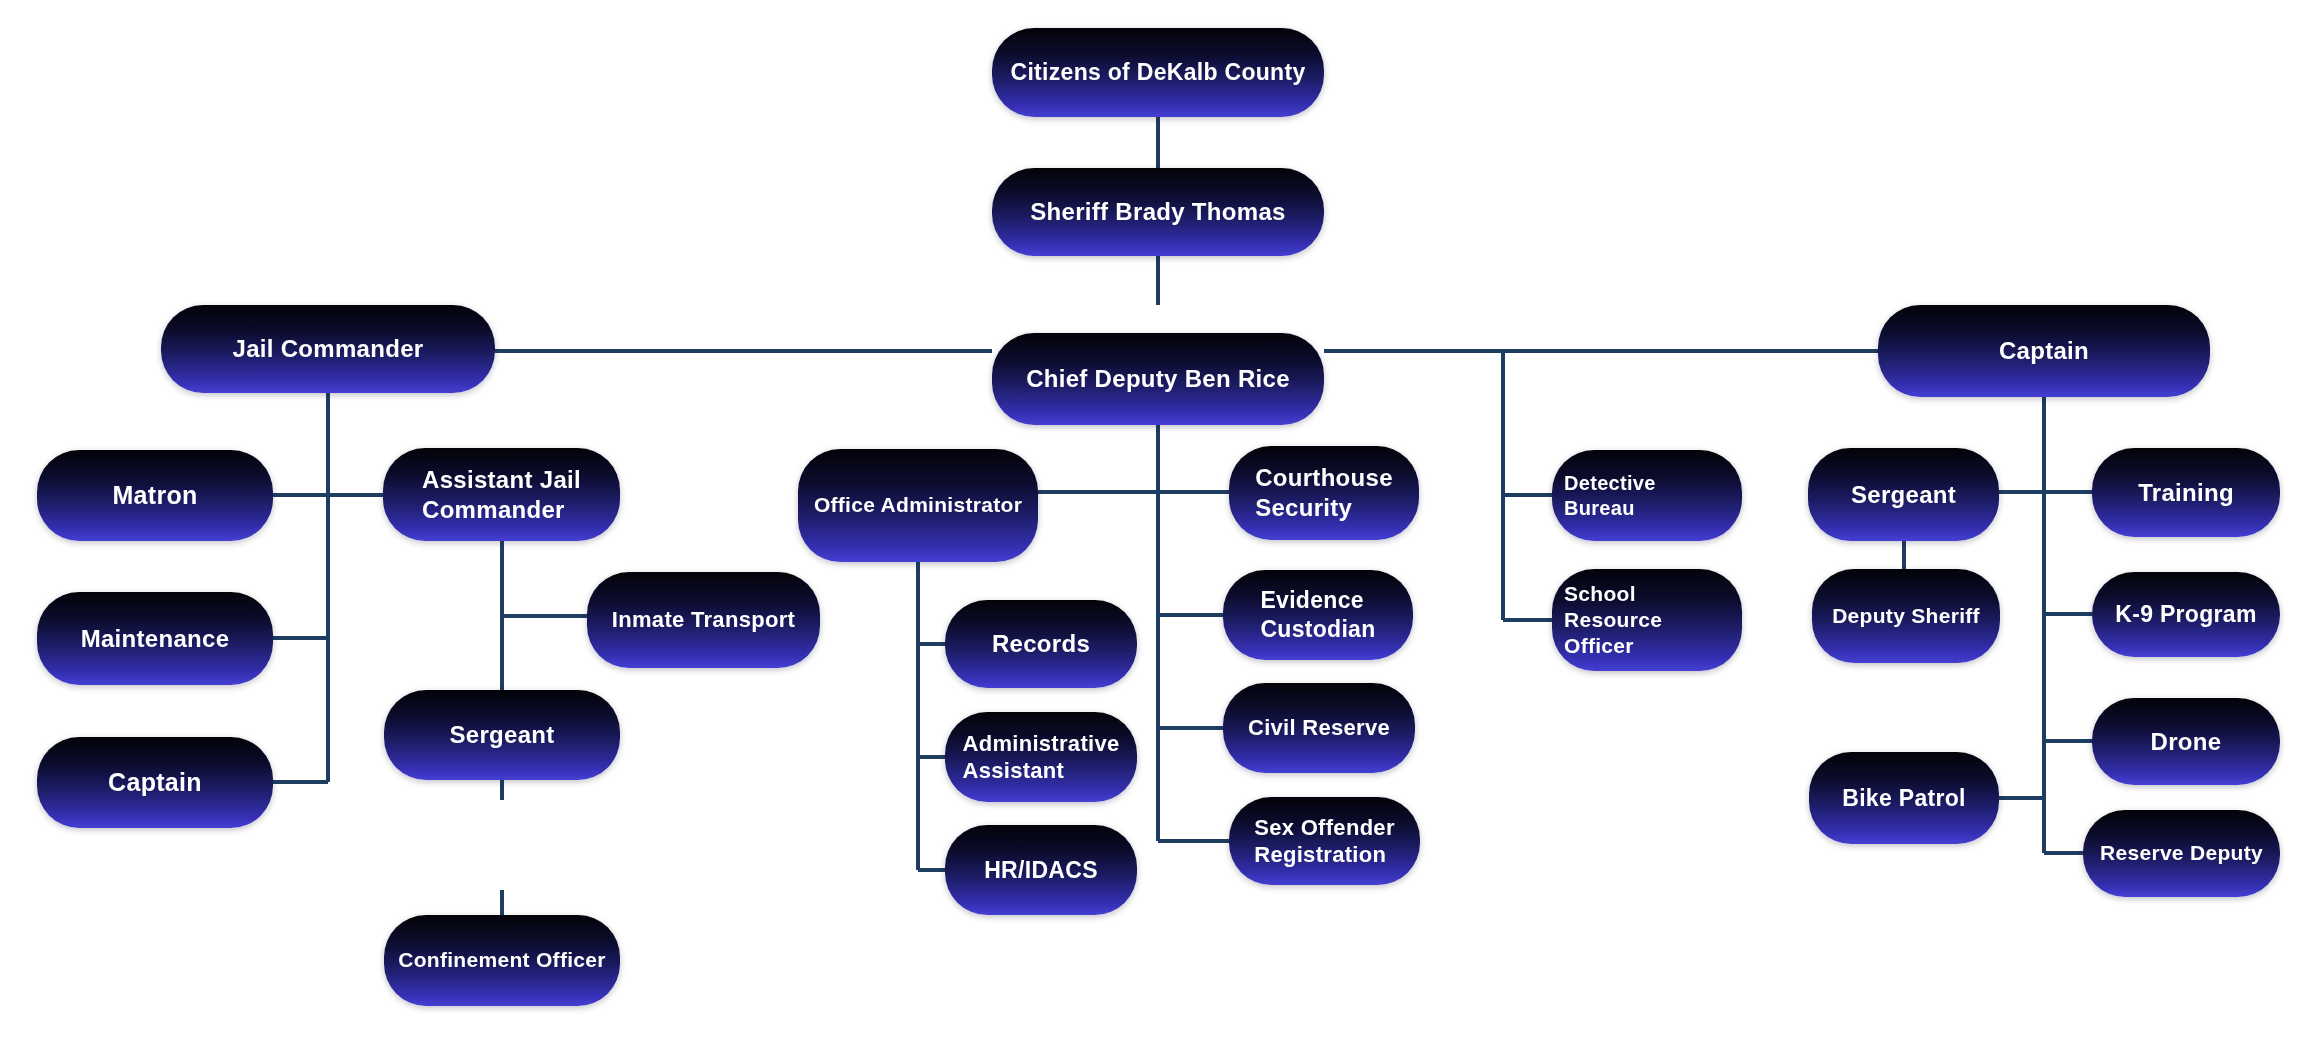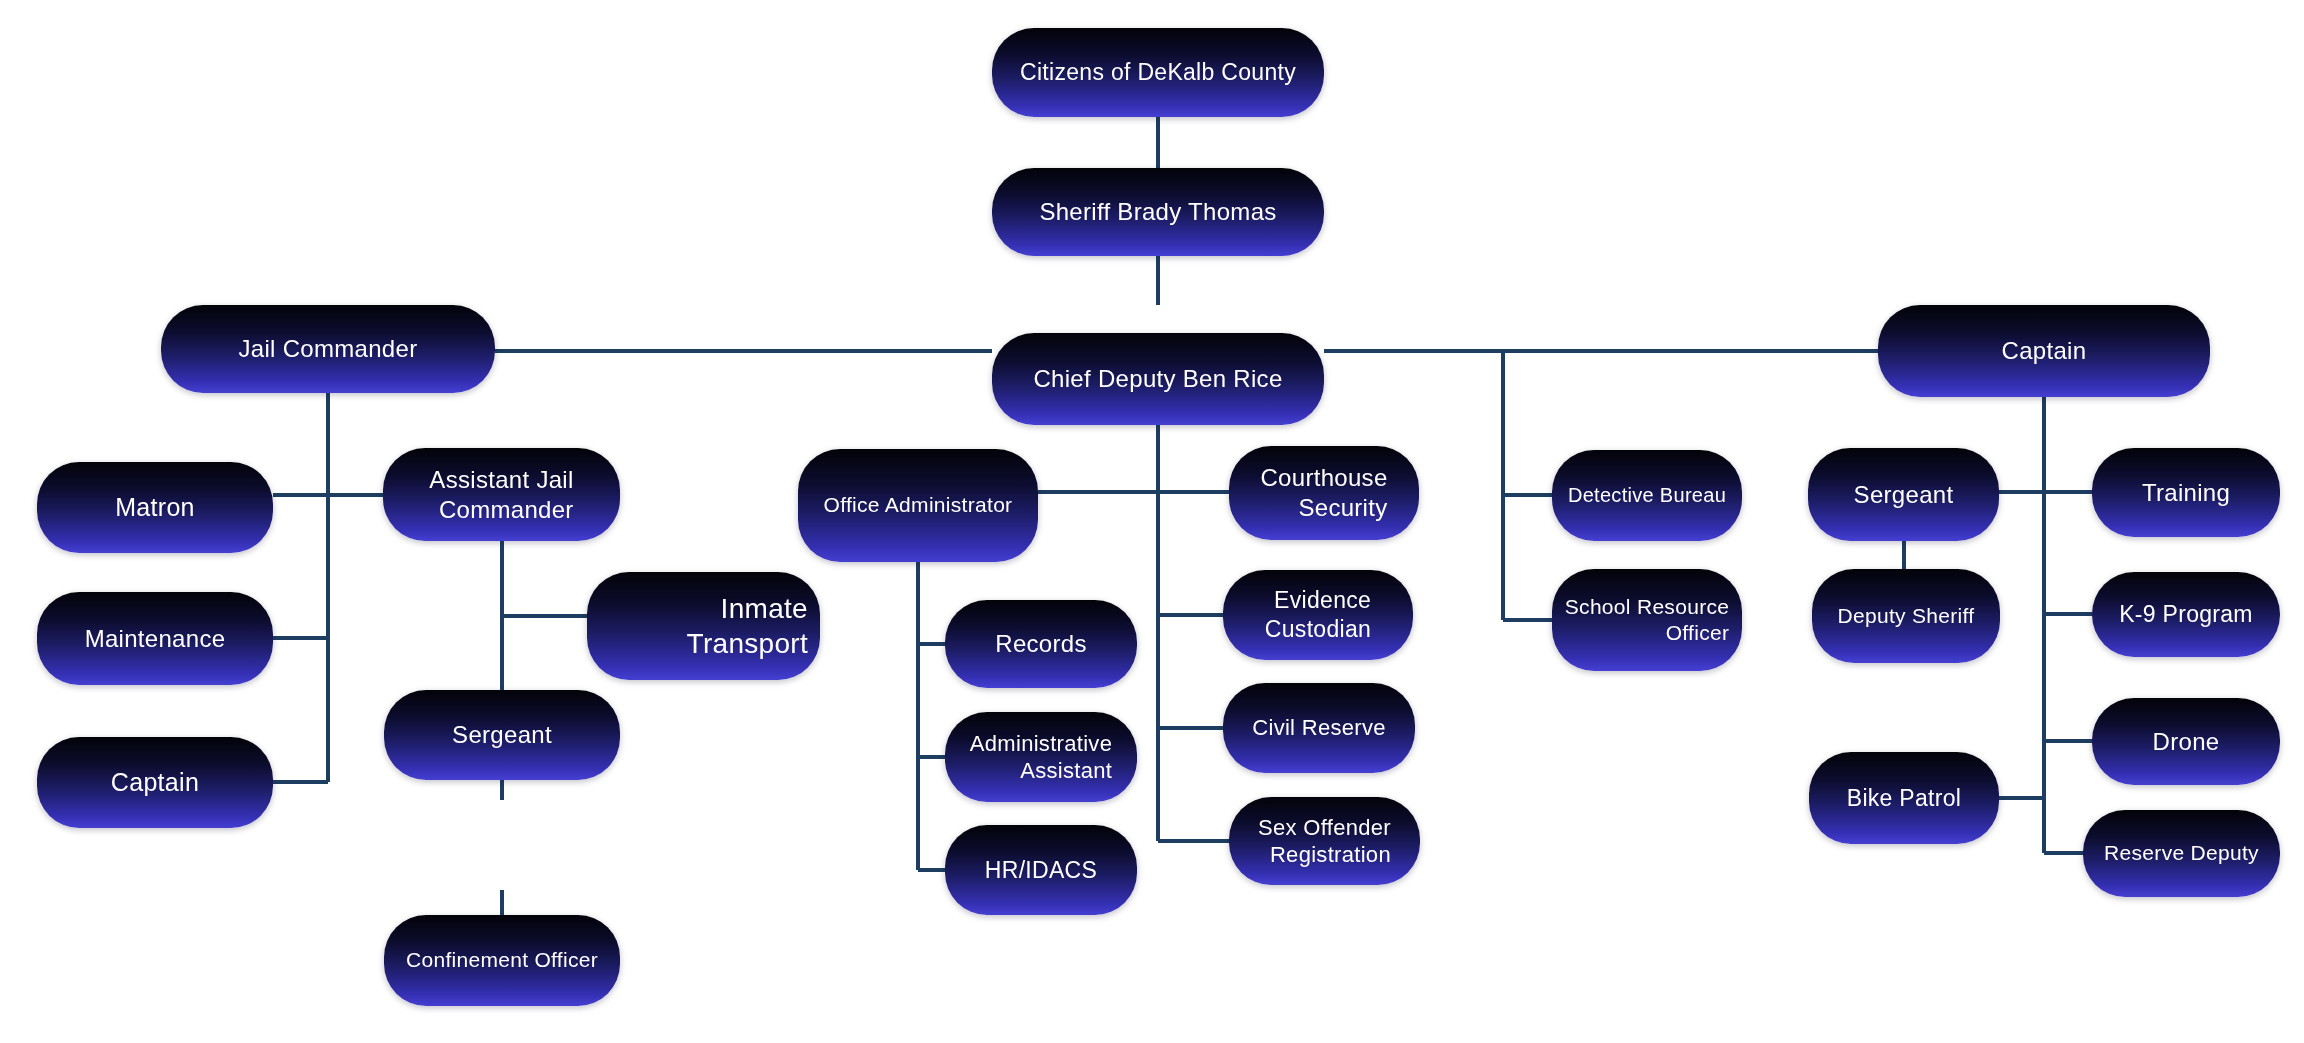--- a/index.html
+++ b/index.html
@@ -17,22 +17,22 @@
   }
   .org-node {
     position: absolute;
     box-sizing: border-box;
     border-radius: 42px;
     background: linear-gradient(180deg, #030309 0%, #0c0c2e 30%, #1d1d68 58%, #3530b4 88%, #453fd2 100%);
     color: #ffffff;
     display: flex;
     align-items: center;
     justify-content: center;
-    text-align: right;
-    font-weight: 400;
+    text-align: left;
+    font-weight: 700;
     letter-spacing: 0.3px;
     box-shadow: 0 2px 6px rgba(10, 10, 40, 0.25);
   }
   .org-node .label {
     white-space: pre-line;
     line-height: 1.25;
     padding: 0 12px;
   }
   .conn {
     position: absolute;
@@ -82,21 +82,21 @@
     </div>
     <div class="org-node" style="left: 161px; top: 305px; width: 334px; height: 88px; font-size: 24px; border-radius: 42px; color: rgb(255, 255, 255);">
       <span class="label">Jail Commander</span>
     </div>
     <div class="org-node" style="left: 992px; top: 305px; width: 332px; height: 92px; font-size: 24px; border-radius: 42px; color: rgb(255, 255, 255); margin-top: 28px;">
       <span class="label">Chief Deputy Ben Rice</span>
     </div>
     <div class="org-node" style="left: 1878px; top: 305px; width: 332px; height: 92px; font-size: 24px; border-radius: 42px; color: rgb(255, 255, 255);">
       <span class="label">Captain</span>
     </div>
-    <div class="org-node" style="left: 37px; top: 450px; width: 236px; height: 91px; font-size: 25px; border-radius: 42px; color: rgb(255, 255, 255); margin-top: 12px;">
+    <div class="org-node" style="left: 37px; top: 450px; width: 236px; height: 91px; font-size: 25px; border-radius: 42px; color: rgb(255, 255, 255);">
       <span class="label">Matron</span>
     </div>
     <div class="org-node" style="left: 383px; top: 448px; width: 237px; height: 93px; font-size: 24px; border-radius: 42px; color: rgb(255, 255, 255);">
       <span class="label">Assistant Jail
 Commander</span>
     </div>
     <div class="org-node" style="left: 798px; top: 449px; width: 240px; height: 113px; font-size: 21px; border-radius: 42px; color: rgb(255, 255, 255);">
       <span class="label">Office Administrator</span>
     </div>
     <div class="org-node" style="left: 1229px; top: 446px; width: 190px; height: 94px; font-size: 24px; border-radius: 42px; color: rgb(255, 255, 255);">
@@ -108,21 +108,21 @@
     </div>
     <div class="org-node" style="left: 1808px; top: 448px; width: 191px; height: 93px; font-size: 24px; border-radius: 42px; color: rgb(255, 255, 255);">
       <span class="label">Sergeant</span>
     </div>
     <div class="org-node" style="left: 2092px; top: 448px; width: 188px; height: 89px; font-size: 24px; border-radius: 42px; color: rgb(255, 255, 255);">
       <span class="label">Training</span>
     </div>
     <div class="org-node" style="left: 37px; top: 592px; width: 236px; height: 93px; font-size: 24px; border-radius: 42px; color: rgb(255, 255, 255);">
       <span class="label">Maintenance</span>
     </div>
-    <div class="org-node" style="left: 587px; top: 572px; width: 233px; height: 108px; font-size: 28px; border-radius: 42px; color: rgb(255, 255, 255);">
+    <div class="org-node" style="left: 587px; top: 572px; width: 233px; height: 96px; font-size: 22px; border-radius: 42px; color: rgb(255, 255, 255);">
       <span class="label">Inmate Transport</span>
     </div>
     <div class="org-node" style="left: 945px; top: 600px; width: 192px; height: 88px; font-size: 24px; border-radius: 42px; color: rgb(255, 255, 255);">
       <span class="label">Records</span>
     </div>
     <div class="org-node" style="left: 1223px; top: 570px; width: 190px; height: 90px; font-size: 23px; border-radius: 42px; color: rgb(255, 255, 255);">
       <span class="label">Evidence
 Custodian</span>
     </div>
     <div class="org-node" style="left: 1552px; top: 569px; width: 190px; height: 102px; font-size: 21px; border-radius: 42px; color: rgb(255, 255, 255);">

